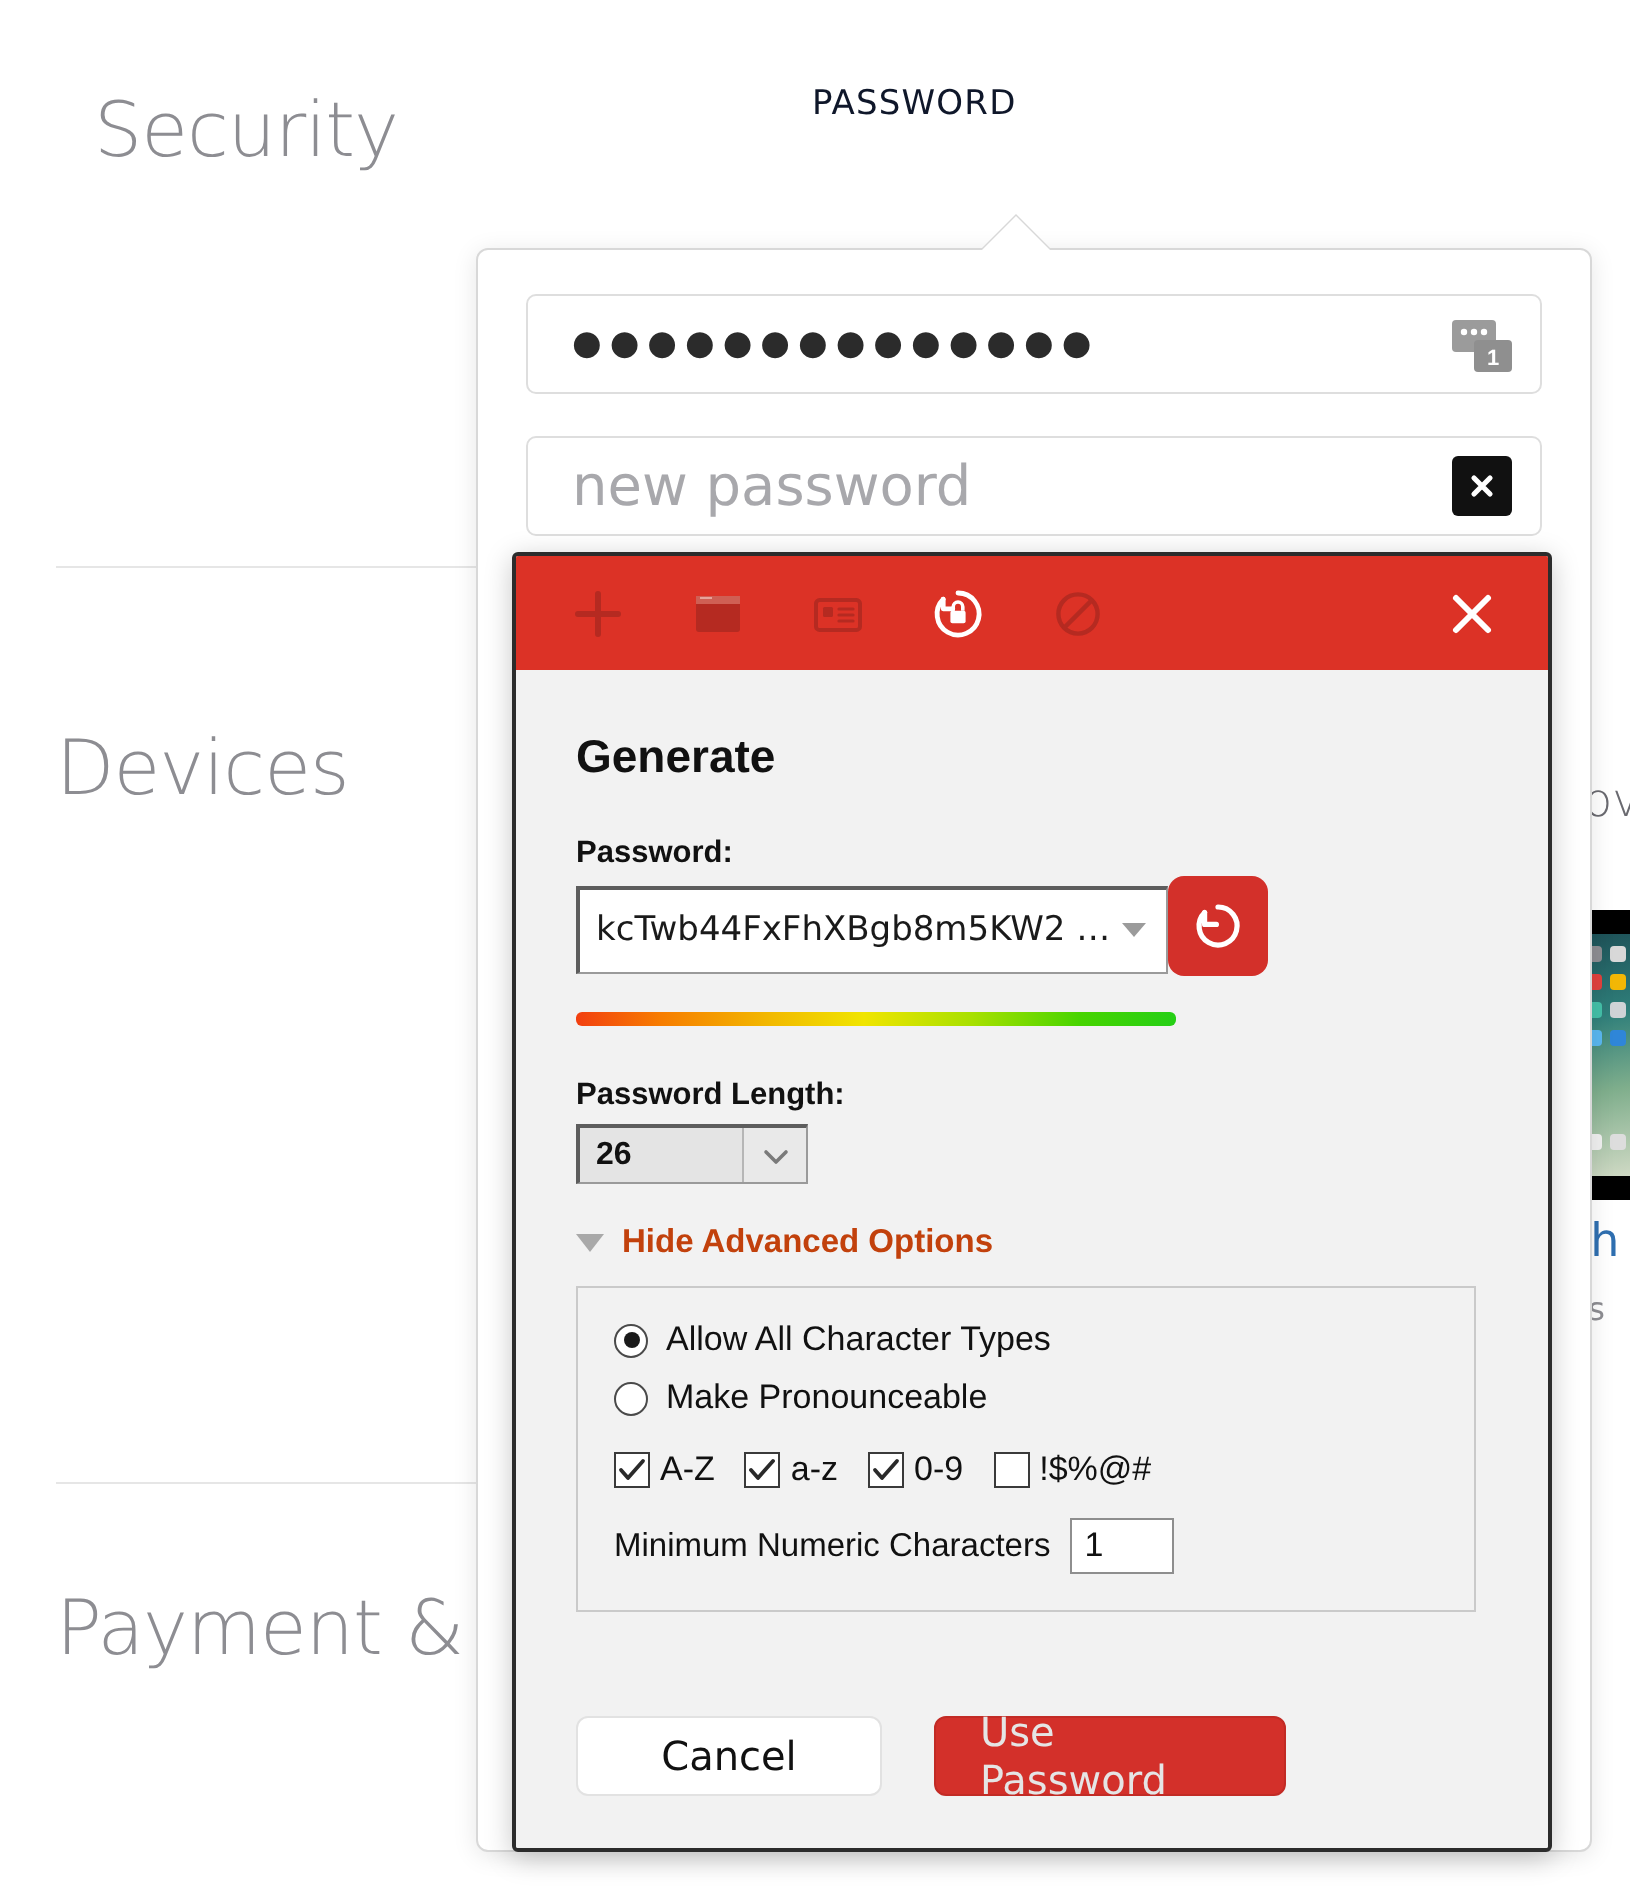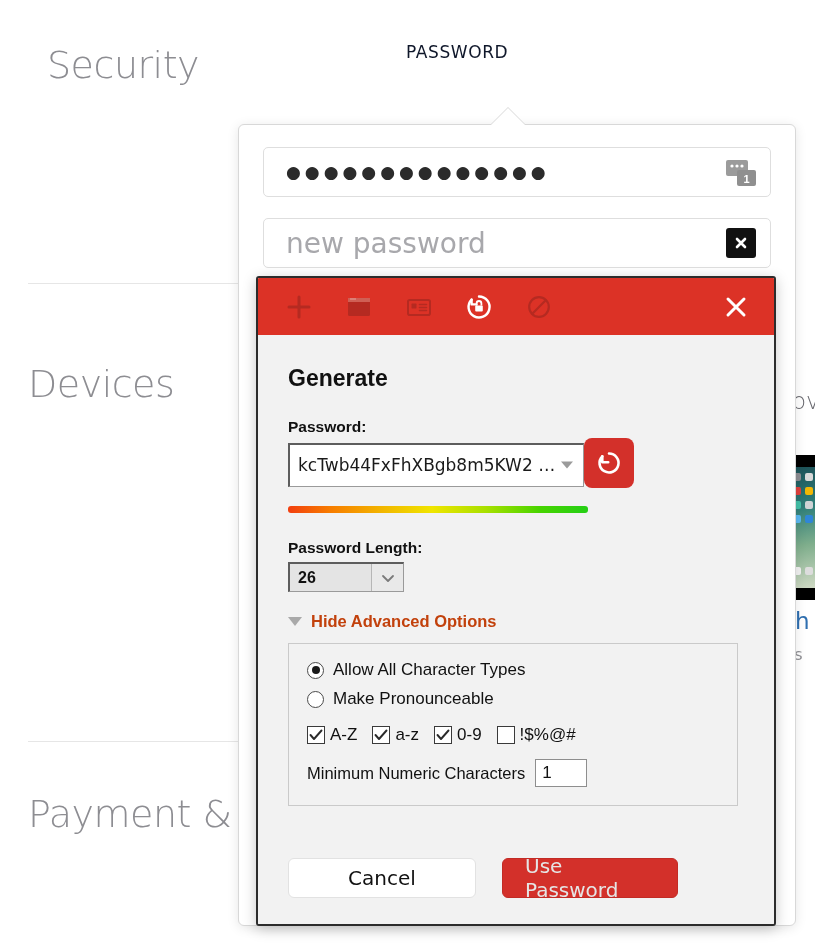--- a/index.html
+++ b/index.html
@@ -393,21 +393,21 @@
   .btn {
     height: 40px;
     border-radius: 6px;
     display: flex; align-items: center; justify-content: center;
     font-family: "DejaVu Sans", sans-serif;
     font-size: 20px;
     cursor: pointer;
     padding: 0 22px;
   }
   .btn-cancel {
-    width: 188px;
+    width: 153px;
     background: #ffffff;
     color: #111;
     border: 1px solid #e2e2e2;
   }
   .btn-use {
     width: 176px;
     background: #d3302a;
     color: #e5e5e5;
     border: 1px solid #c22b25;
   }

